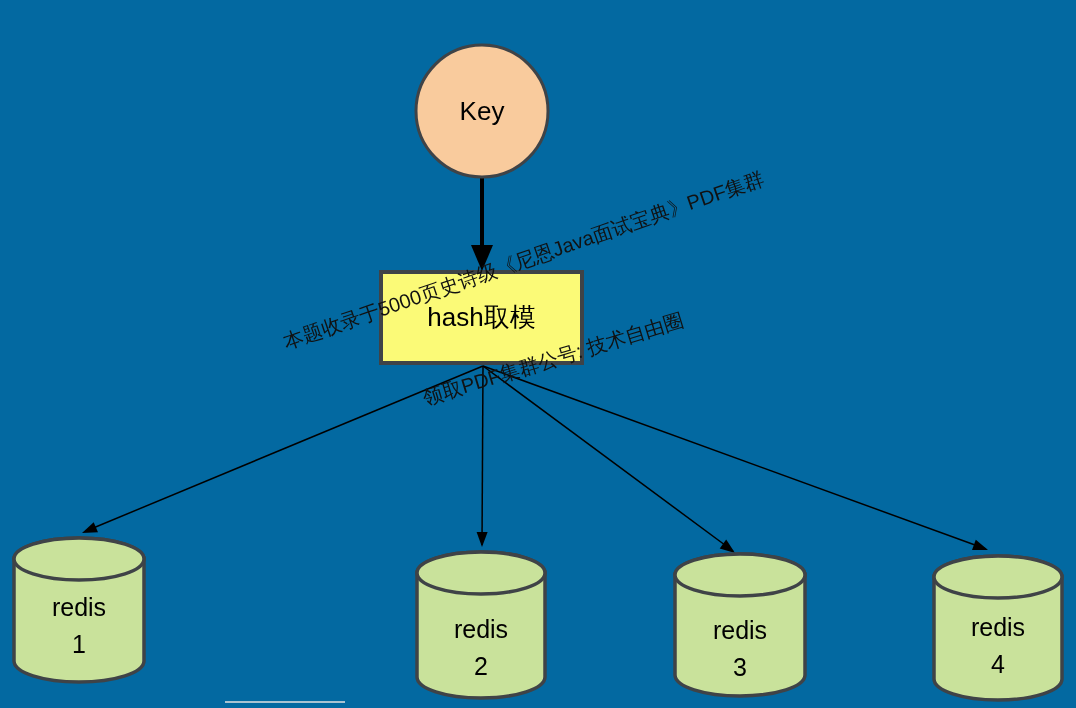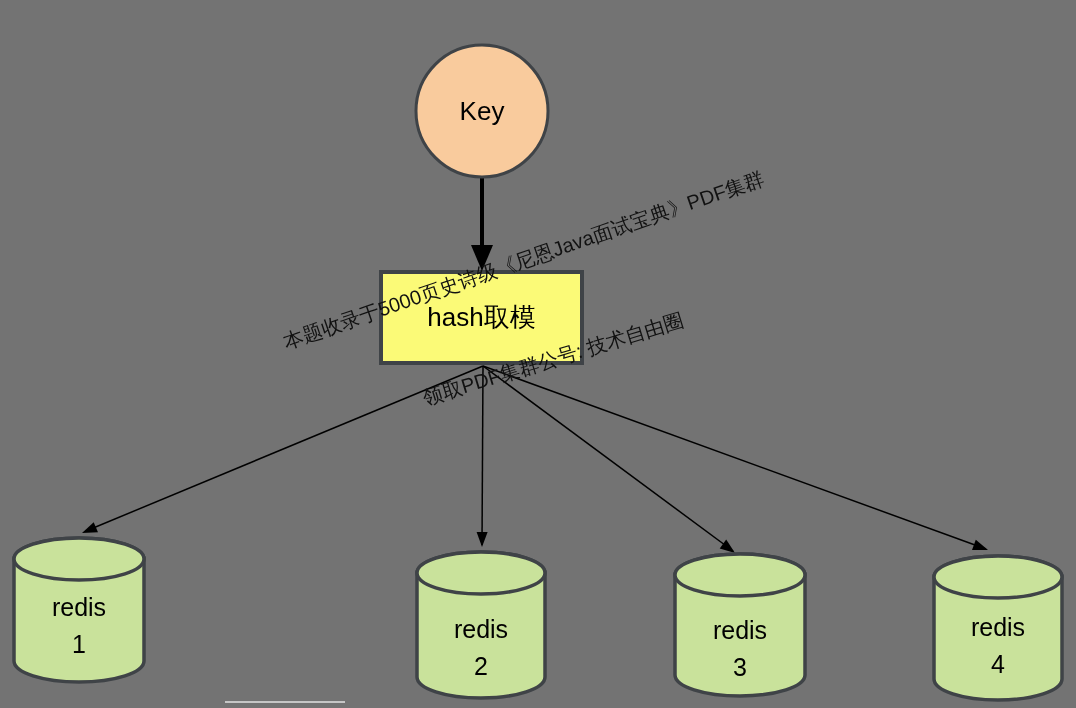--- a/index.html
+++ b/index.html
@@ -1,20 +1,20 @@
 <!DOCTYPE html>
 <html style="--key-fill: #F9CB9D; --hash-fill: #FBFA77; --redis-fill: #C9E29B; --stroke: #3F4347; --arrow: #000000; --watermark: #111111; --divider: #E2E2E2;"><head>
 <meta charset="utf-8">
 <style>
   html, body { margin: 0; padding: 0; background: #ffffff; }
   .canvas {
     position: relative;
     width: 1076px;
     height: 708px;
-    background: #737373;
+    background: #0369a1;
     overflow: hidden;
     font-family: "Liberation Sans", sans-serif;
   }
   .canvas svg { position: absolute; left: 0; top: 0; }
 
   .shape-stroke { stroke: var(--stroke, #3F4347); }
   .edge { stroke: var(--arrow, #000); fill: none; }
   .edge-head { fill: var(--arrow, #000); stroke: none; }
 
   .label {

